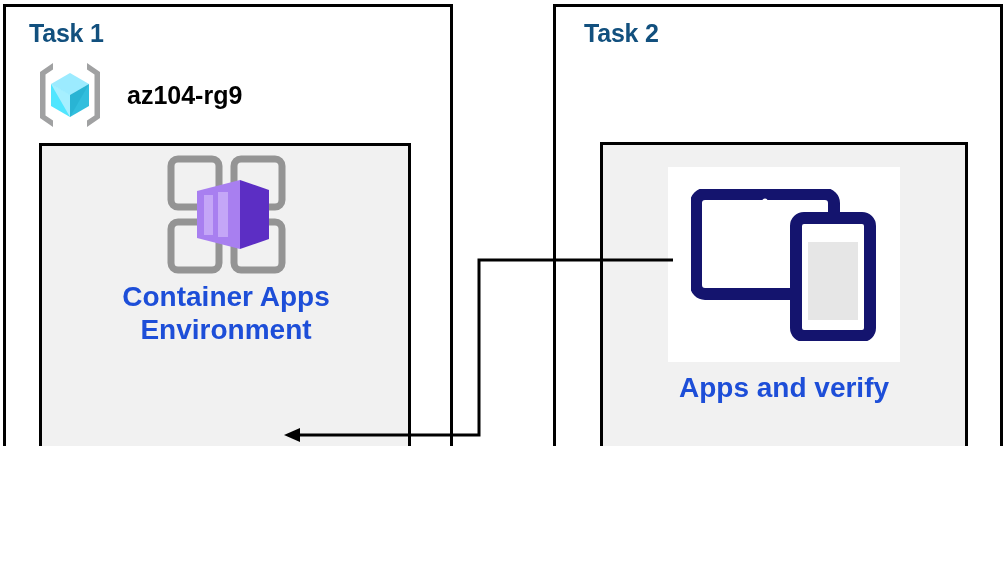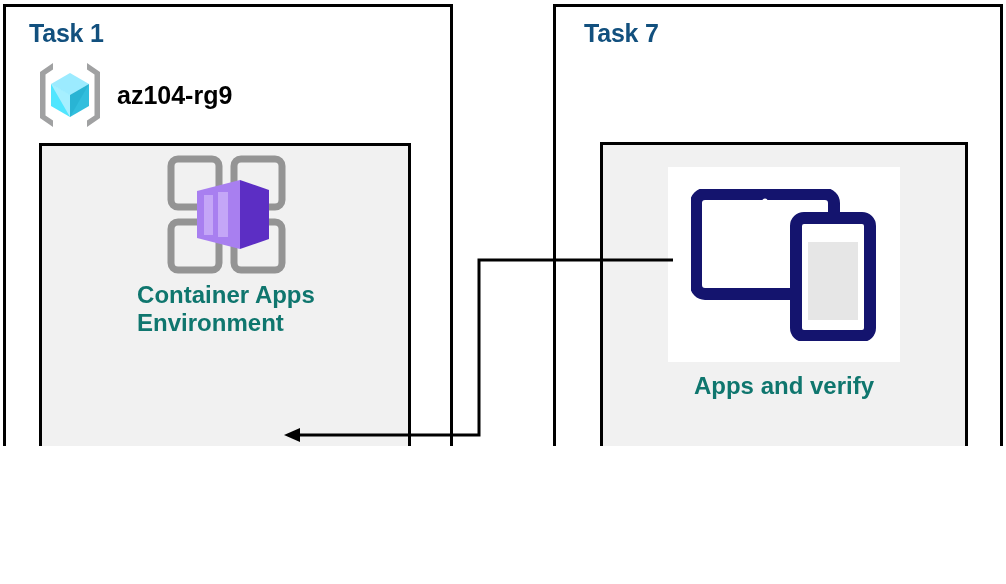--- a/index.html
+++ b/index.html
@@ -39,21 +39,21 @@
   #task1-title { left: 29px;  top: 19px; }
   #task2-title { left: 31px;  top: 19px; }
 
   
   #rg-row {
     position: absolute;
     left: 33px;
     top: 58px;
     display: flex;
     align-items: center;
-    gap: 10px;
+    gap: 20px;
   }
   #rg-icon { width: 74px; height: 74px; display: block; }
   #rg-label {
     font-size: 25px;
     font-weight: bold;
     color: #000000;
     white-space: nowrap;
   }
 
   
@@ -67,24 +67,24 @@
   #task2-inner { left: 600px; top: 142px; width: 368px; height: 316px; }
 
   
   .node {
     position: absolute;
     display: flex;
     flex-direction: column;
     align-items: center;
   }
   .node-label {
-    font-size: 24px;
+    font-size: 28px;
     font-weight: bold;
-    color: #0f766e;
-    text-align: left;
+    color: #1d4ed8;
+    text-align: center;
     line-height: 1.17;
     white-space: pre-line;
   }
 
   #cae-node { left: 78px;  top: 152px; width: 296px; }
   #cae-icon { width: 125px; height: 125px; display: block; }
   #cae-label { margin-top: 4px; }
 
   #capp-node { left: 78px; top: 368px; width: 296px; }
   #capp-icon { width: 134px; height: 112px; display: block; }
@@ -162,21 +162,21 @@
         <rect x="54" y="40" width="10" height="45" fill="#c4a6f7"></rect>
       </svg>
     </span>
     <div id="cae-label" class="node-label">Container Apps
 Environment</div>
   </div>
 
 
   <div id="task2-panel" class="task-panel"></div>
 
-  <div id="task2-title" class="task-title" style="left:584px;">Task 7</div>
+  <div id="task2-title" class="task-title" style="left:584px;">Task 2</div>
 
   <div id="task2-inner" class="inner-box"></div>
 
   <div id="test-node" class="node">
     <div id="test-icon-frame">
       <span>
         <svg id="test-icon" viewBox="0 0 186 152" xmlns="http://www.w3.org/2000/svg">
 
           <rect x="5" y="5" width="138" height="100" rx="9" fill="#ffffff" stroke="#14146e" stroke-width="12"></rect>
           <circle cx="74" cy="12" r="2.6" fill="#ffffff"></circle>

